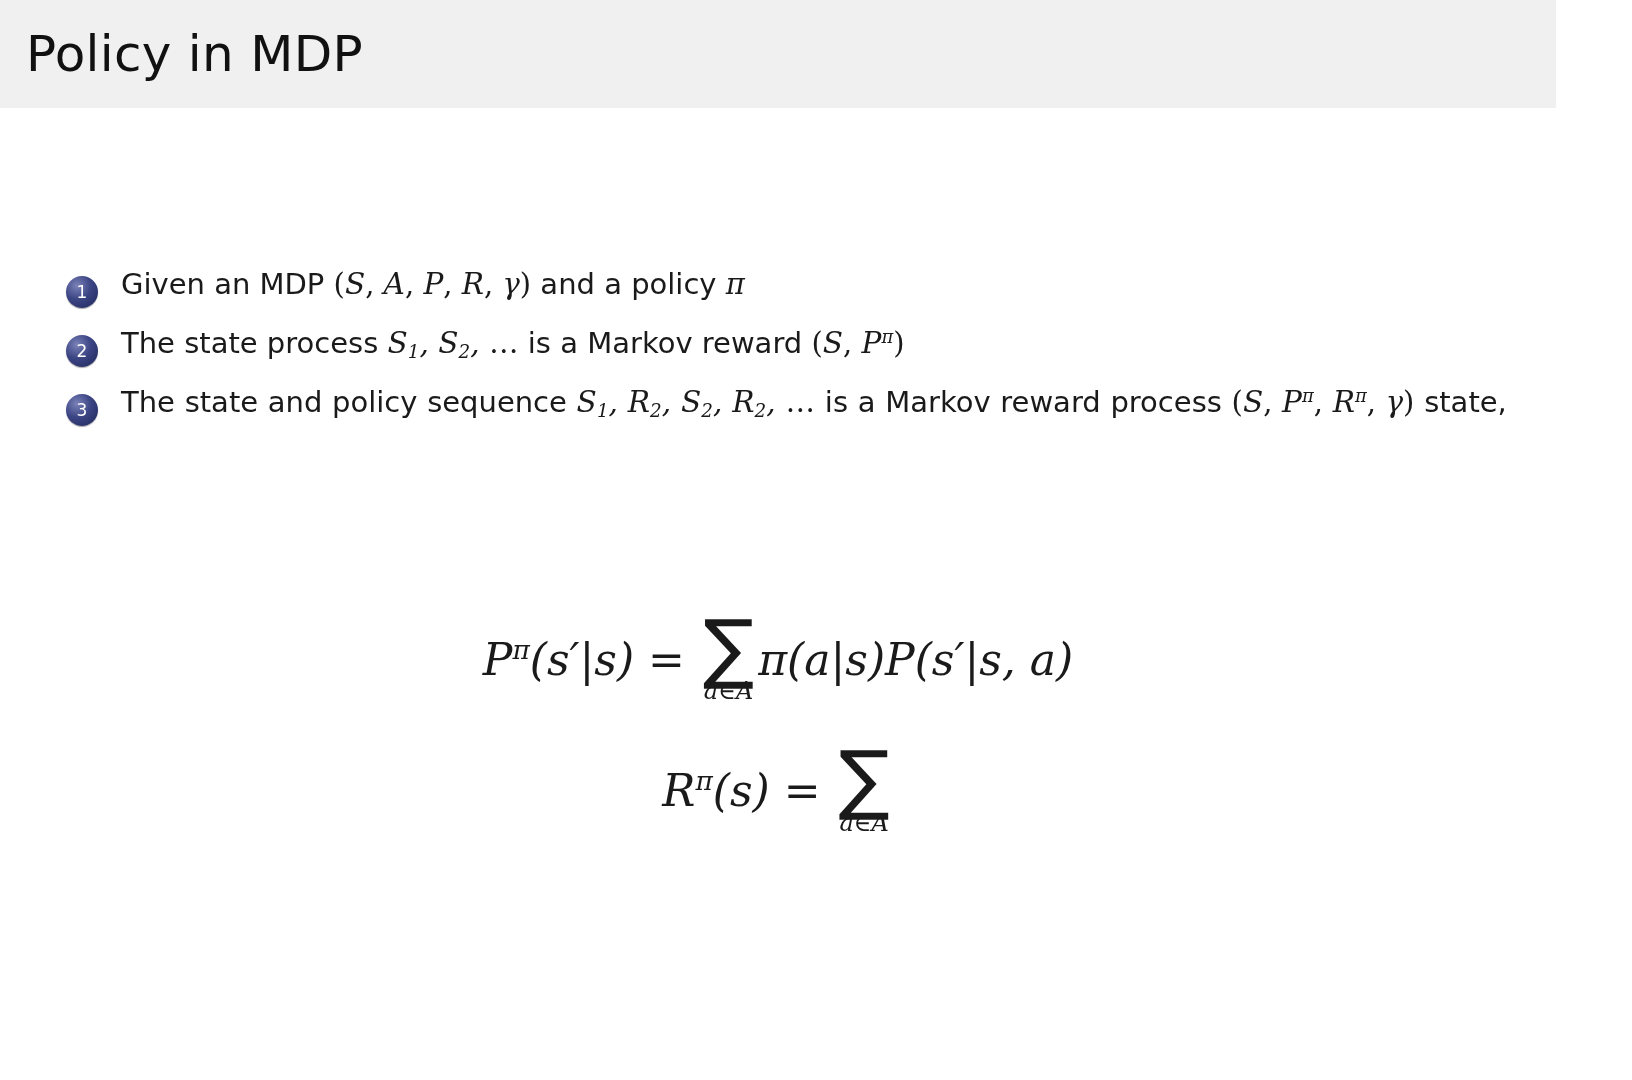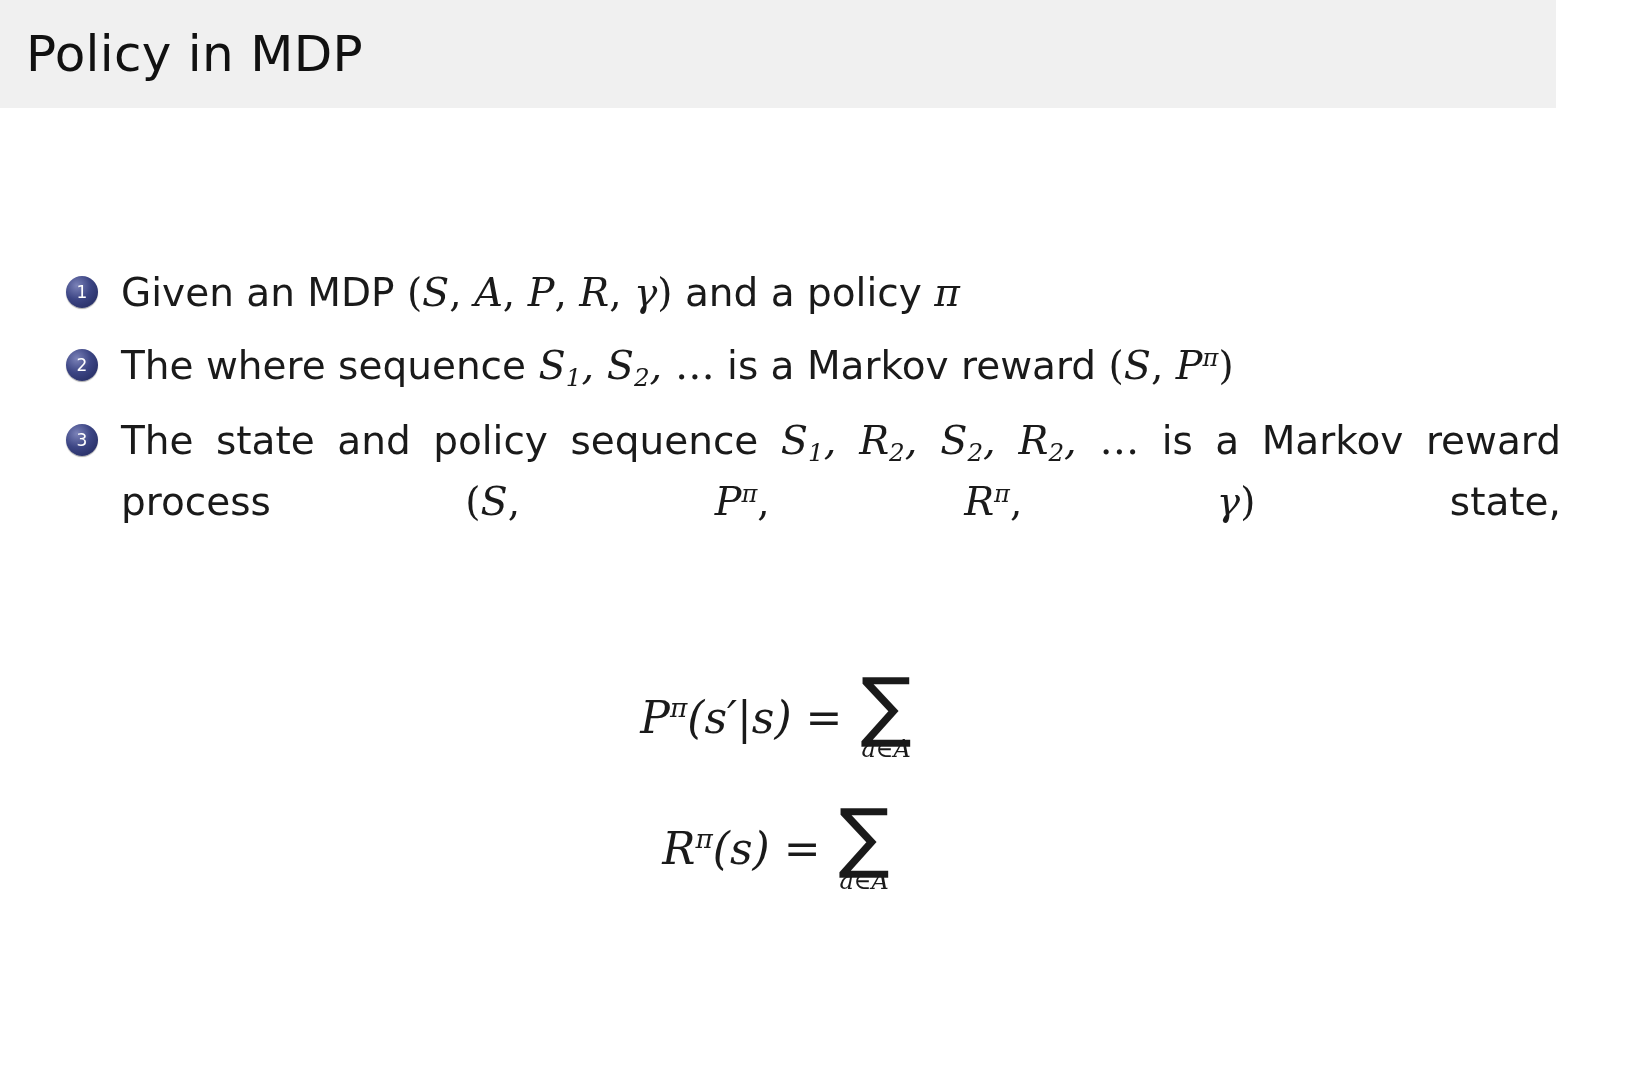--- a/index.html
+++ b/index.html
@@ -70,21 +70,21 @@
     font-size: 17px;
     font-family: "DejaVu Sans", sans-serif;
     display: flex;
     align-items: center;
     justify-content: center;
     margin-top: 14px;
     box-shadow: 0 1px 1px rgba(0,0,0,0.35);
   }
   .enum-text {
     margin-left: 23px;
-    font-size: 39px;
+    font-size: 29px;
     line-height: 1.52;
     color: #1a1a1a;
     text-align: justify;
     text-justify: inter-word;
     max-width: 1440px;
   }
   .enum-text.justified {
     text-align: justify;
   }
   .enum-text.justified::after {
@@ -120,21 +120,21 @@
     font-style: normal;
   }
   .greek {
     font-family: "DejaVu Serif", serif;
     font-style: italic;
   }
 
   
   .equations {
     position: absolute;
-    top: 674px;
+    top: 616px;
     left: 0;
     width: 100%;
     text-align: center;
   }
   .equation {
     display: flex;
     align-items: center;
     justify-content: center;
     font-family: "DejaVu Serif", serif;
     font-size: 44px;
@@ -198,21 +198,21 @@
           <span>Given an MDP</span>
           <span class="mpar">(<span class="mi">S</span>, <span class="mi">A</span>, <span class="mi">P</span>, <span class="mi">R</span>, <span class="greek">γ</span>)</span>
           <span>and a policy</span>
           <span class="greek">π</span>
         </span>
       </li>
 
       <li class="enum-item">
         <span class="enum-marker">2</span>
         <span class="enum-text">
-          <span>The where sequence</span>
+          <span>The state process</span>
           <span class="mi">S<span class="msub">1</span>, S<span class="msub">2</span>, <span class="mup">…</span></span>
           <span>is a Markov reward</span>
           <span class="mpar">(<span class="mi">S</span>, <span class="mi">P</span><span class="msup"><span class="greek">π</span></span>)</span>
         </span>
       </li>
 
       <li class="enum-item">
         <span class="enum-marker">3</span>
         <span class="enum-text justified">
           <span>The state and policy sequence</span>
@@ -227,20 +227,21 @@
 
     <div class="equations">
 
       <div class="equation">
         <span class="eq-lhs">P<span class="sup-pi">π</span>(s<span class="prime">′</span>|s)</span>
         <span class="eq-eq">=</span>
         <span class="bigsum">
           <span class="sym">∑</span>
           <span class="lim">a∈A</span>
         </span>
+        <span class="eq-rhs"><span class="greek">π</span>(a|s)P(s<span class="prime">′</span>|s, a)</span>
       </div>
 
       <div class="equation">
         <span class="eq-lhs">R<span class="sup-pi">π</span>(s)</span>
         <span class="eq-eq">=</span>
         <span class="bigsum">
           <span class="sym">∑</span>
           <span class="lim">a∈A</span>
         </span>
       </div>

